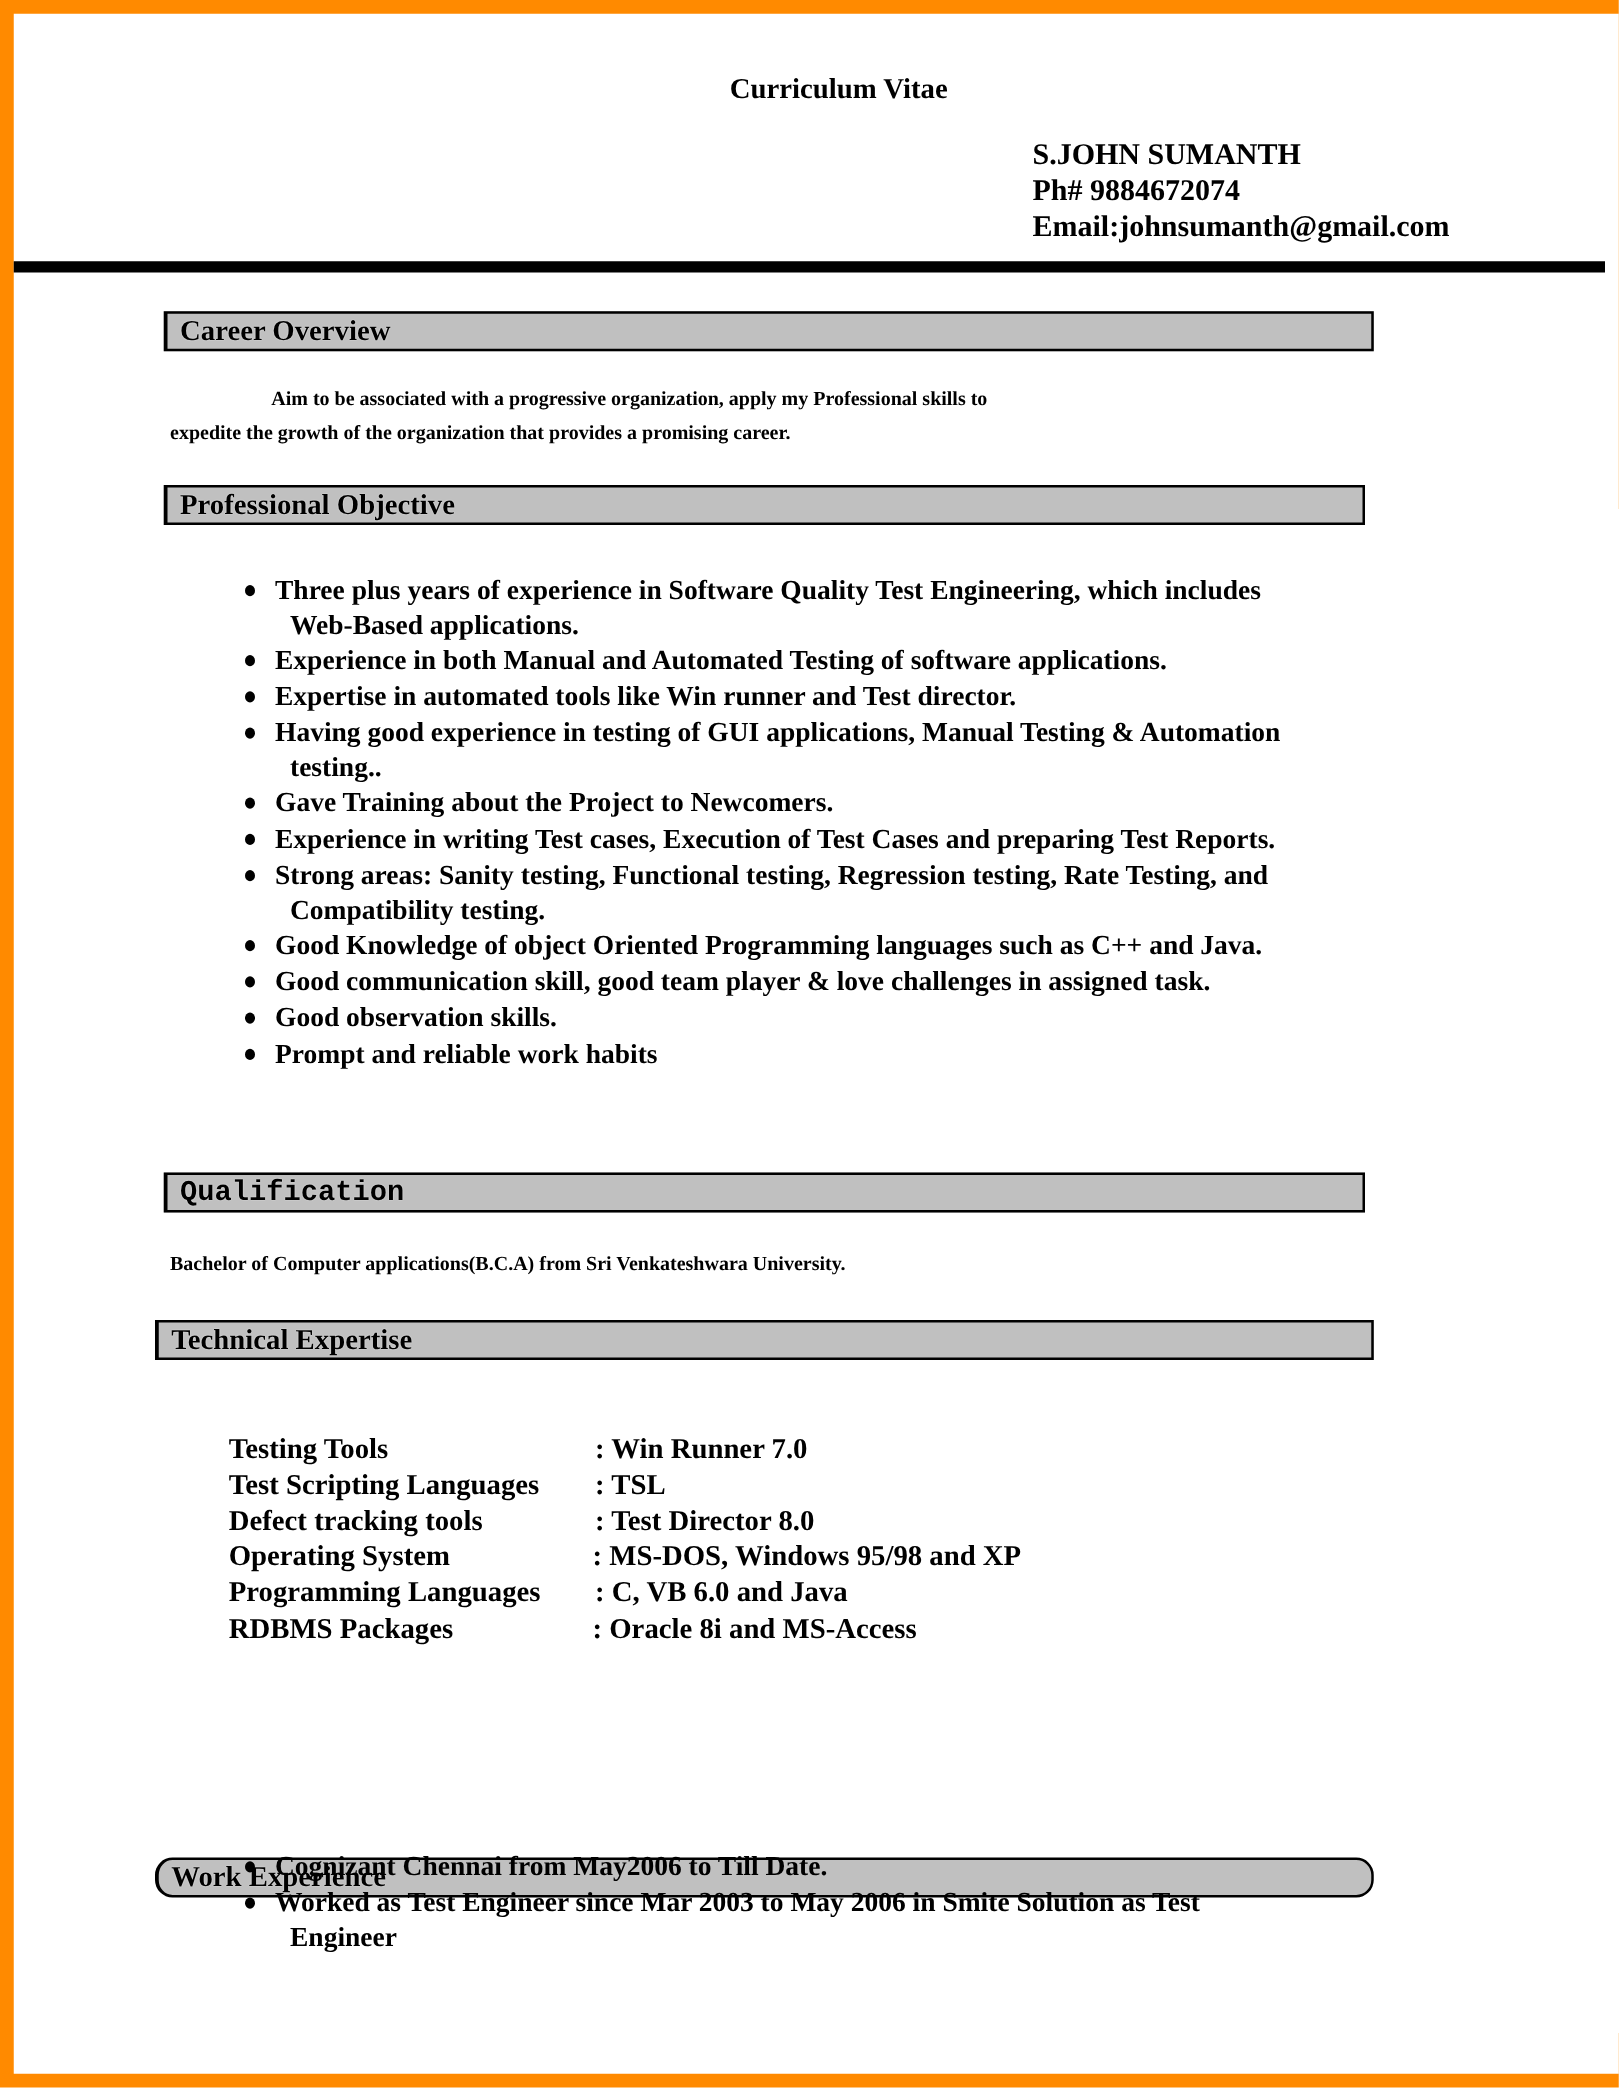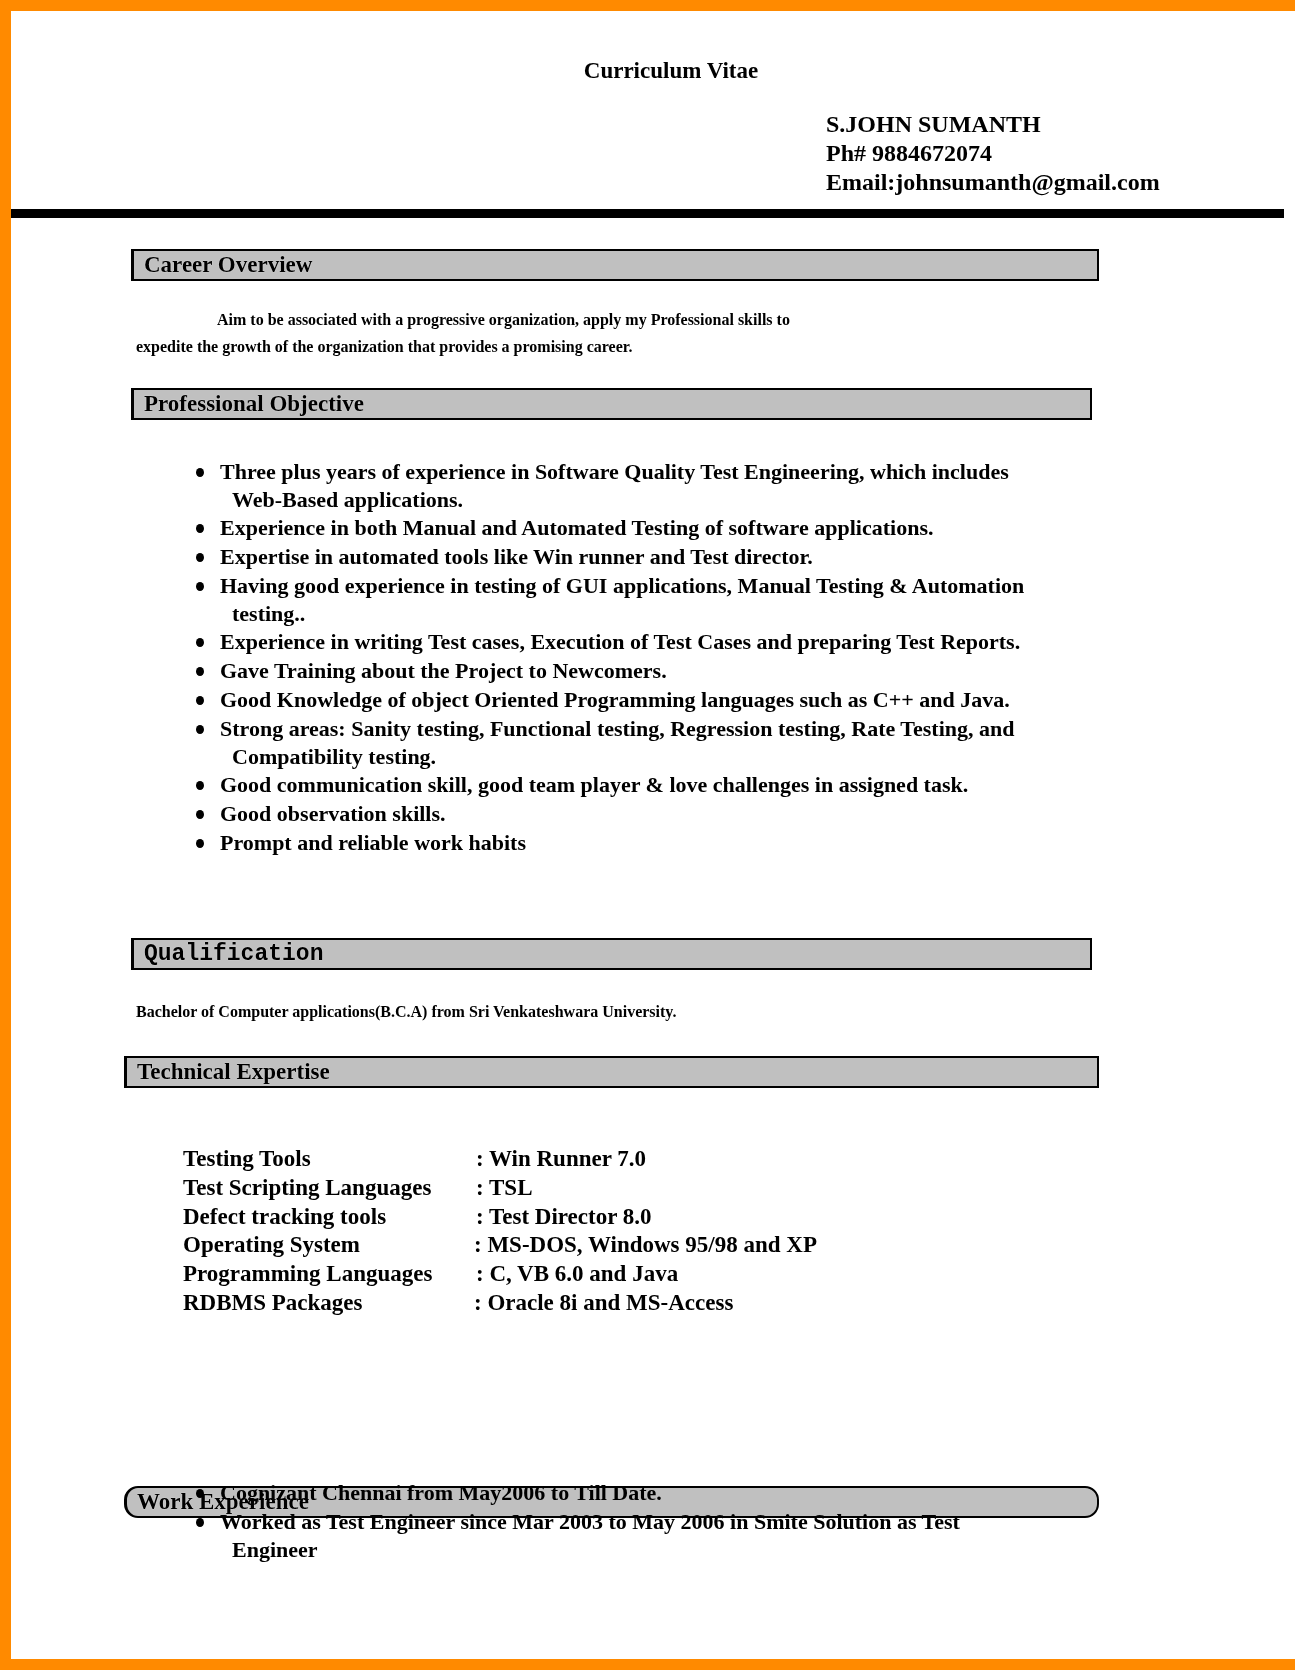--- a/index.html
+++ b/index.html
@@ -93,24 +93,24 @@
     <div style="padding-left:81px;">Aim to be associated with a progressive organization, apply my Professional skills to</div>
     <div>expedite the growth of the organization that provides a promising career.</div>
   </div>
 
   <div class="sec-head" style="left:120px; top:377px; width:961px;">Professional Objective</div>
   <ul class="bullets" style="left:171px; top:434px;">
     <li><span>Three plus years of experience in Software Quality Test Engineering, which includes</span><span class="cont">Web-Based applications.</span></li>
     <li><span>Experience in both Manual and Automated Testing of software applications.</span></li>
     <li><span>Expertise in automated tools like Win runner and Test director.</span></li>
     <li><span>Having good experience in testing of GUI applications, Manual Testing &amp; Automation</span><span class="cont">testing..</span></li>
+    <li><span>Gave Training about the Project to Newcomers.</span></li>
     <li><span>Experience in writing Test cases, Execution of Test Cases and preparing Test Reports.</span></li>
-    <li><span>Gave Training about the Project to Newcomers.</span></li>
+    <li><span>Strong areas: Sanity testing, Functional testing, Regression testing, Rate Testing, and</span><span class="cont">Compatibility testing.</span></li>
     <li><span>Good Knowledge of object Oriented Programming languages such as C++ and Java.</span></li>
-    <li><span>Strong areas: Sanity testing, Functional testing, Regression testing, Rate Testing, and</span><span class="cont">Compatibility testing.</span></li>
     <li><span>Good communication skill, good team player &amp; love challenges in assigned task.</span></li>
     <li><span>Good observation skills.</span></li>
     <li><span>Prompt and reliable work habits</span></li>
   </ul>
 
   <div class="sec-head" style="left:120px; top:927px; width:961px;font-family:Liberation Mono, monospace;">Qualification</div>
   <div class="para" style="left:125px; top:987px;">Bachelor of Computer applications(B.C.A)  from Sri Venkateshwara University.</div>
 
   <div class="sec-head" style="left:113px; top:1045px; width:975px;">Technical Expertise</div>
   <div class="tech" style="left:172px; top:1134px;">

